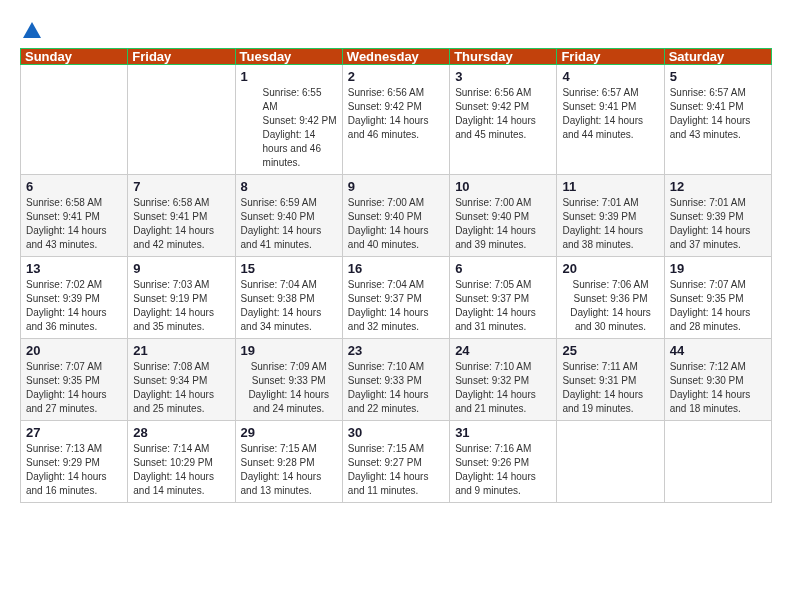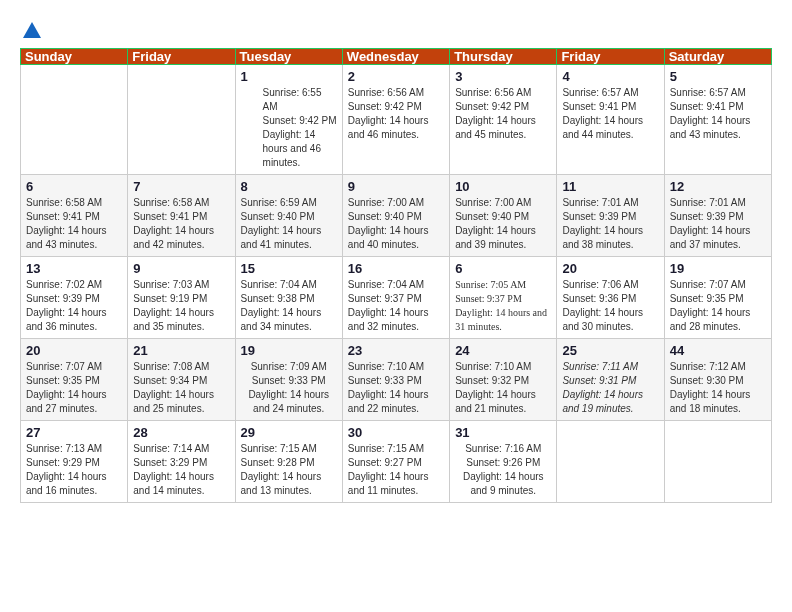--- a/index.html
+++ b/index.html
@@ -206,27 +206,27 @@
 Daylight: 14 hours and 34 minutes.</div>
         </td>
         <td>
           <span class="day-number">16</span>
           <div class="day-info" style="white-space: pre-line;">Sunrise: 7:04 AM
 Sunset: 9:37 PM
 Daylight: 14 hours and 32 minutes.</div>
         </td>
         <td>
           <span class="day-number">6</span>
-          <div class="day-info" style="white-space: pre-line; font-family: Liberation Serif, serif;">Sunrise: 7:05 AM
+          <div class="day-info" style="white-space: pre-line;">Sunrise: 7:05 AM
 Sunset: 9:37 PM
 Daylight: 14 hours and 31 minutes.</div>
         </td>
         <td>
           <span class="day-number">20</span>
-          <div class="day-info" style="white-space: pre-line;">Sunrise: 7:06 AM
+          <div class="day-info" style="white-space: pre-line; text-align: center;">Sunrise: 7:06 AM
 Sunset: 9:36 PM
 Daylight: 14 hours and 30 minutes.</div>
         </td>
         <td>
           <span class="day-number">19</span>
           <div class="day-info" style="white-space: pre-line;">Sunrise: 7:07 AM
 Sunset: 9:35 PM
 Daylight: 14 hours and 28 minutes.</div>
         </td>
       </tr>
@@ -256,59 +256,59 @@
 Daylight: 14 hours and 22 minutes.</div>
         </td>
         <td>
           <span class="day-number">24</span>
           <div class="day-info" style="white-space: pre-line;">Sunrise: 7:10 AM
 Sunset: 9:32 PM
 Daylight: 14 hours and 21 minutes.</div>
         </td>
         <td>
           <span class="day-number">25</span>
-          <div class="day-info" style="white-space: pre-line; font-style: italic;">Sunrise: 7:11 AM
+          <div class="day-info" style="white-space: pre-line;">Sunrise: 7:11 AM
 Sunset: 9:31 PM
 Daylight: 14 hours and 19 minutes.</div>
         </td>
         <td>
           <span class="day-number">44</span>
           <div class="day-info" style="white-space: pre-line;">Sunrise: 7:12 AM
 Sunset: 9:30 PM
 Daylight: 14 hours and 18 minutes.</div>
         </td>
       </tr>
       <tr>
         <td>
           <span class="day-number">27</span>
           <div class="day-info" style="white-space: pre-line;">Sunrise: 7:13 AM
 Sunset: 9:29 PM
 Daylight: 14 hours and 16 minutes.</div>
         </td>
         <td>
           <span class="day-number">28</span>
           <div class="day-info" style="white-space: pre-line;">Sunrise: 7:14 AM
-Sunset: 3:29 PM
+Sunset: 10:29 PM
 Daylight: 14 hours and 14 minutes.</div>
         </td>
         <td>
           <span class="day-number">29</span>
           <div class="day-info" style="white-space: pre-line;">Sunrise: 7:15 AM
 Sunset: 9:28 PM
 Daylight: 14 hours and 13 minutes.</div>
         </td>
         <td>
           <span class="day-number">30</span>
           <div class="day-info" style="white-space: pre-line;">Sunrise: 7:15 AM
 Sunset: 9:27 PM
 Daylight: 14 hours and 11 minutes.</div>
         </td>
         <td>
           <span class="day-number">31</span>
-          <div class="day-info" style="white-space: pre-line; text-align: center;">Sunrise: 7:16 AM
+          <div class="day-info" style="white-space: pre-line;">Sunrise: 7:16 AM
 Sunset: 9:26 PM
 Daylight: 14 hours and 9 minutes.</div>
         </td>
         <td class="empty-cell"></td>
         <td class="empty-cell"></td>
       </tr>
     </tbody>
 </table>
 
 </body></html>

